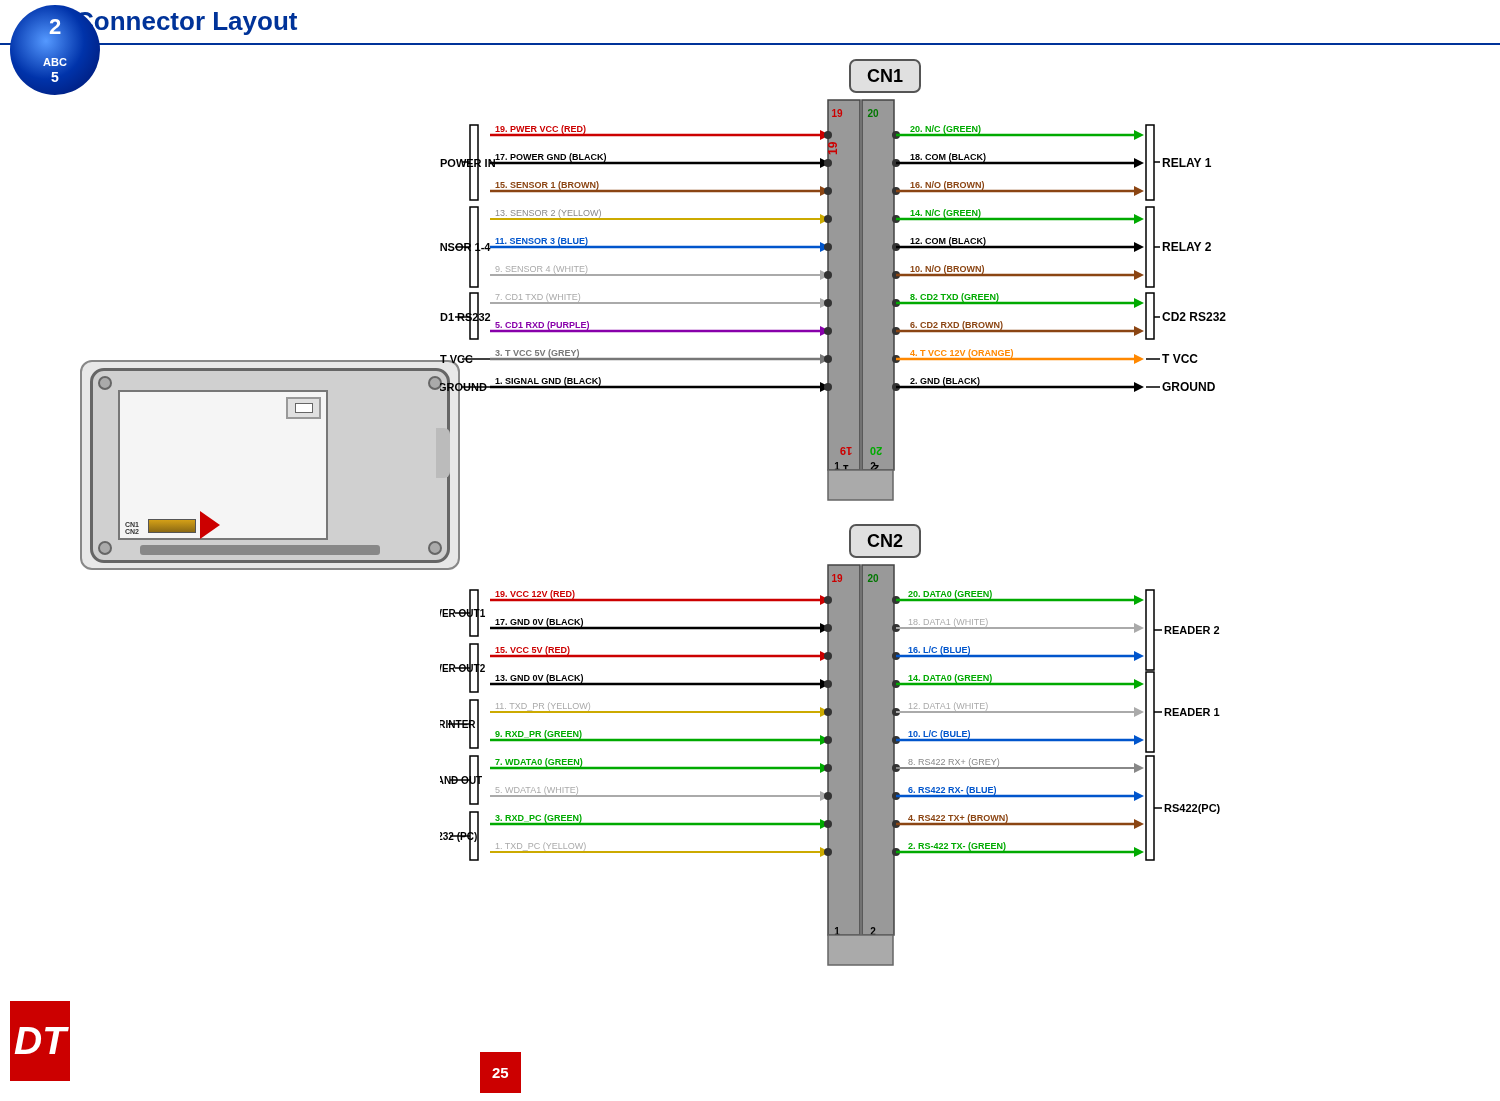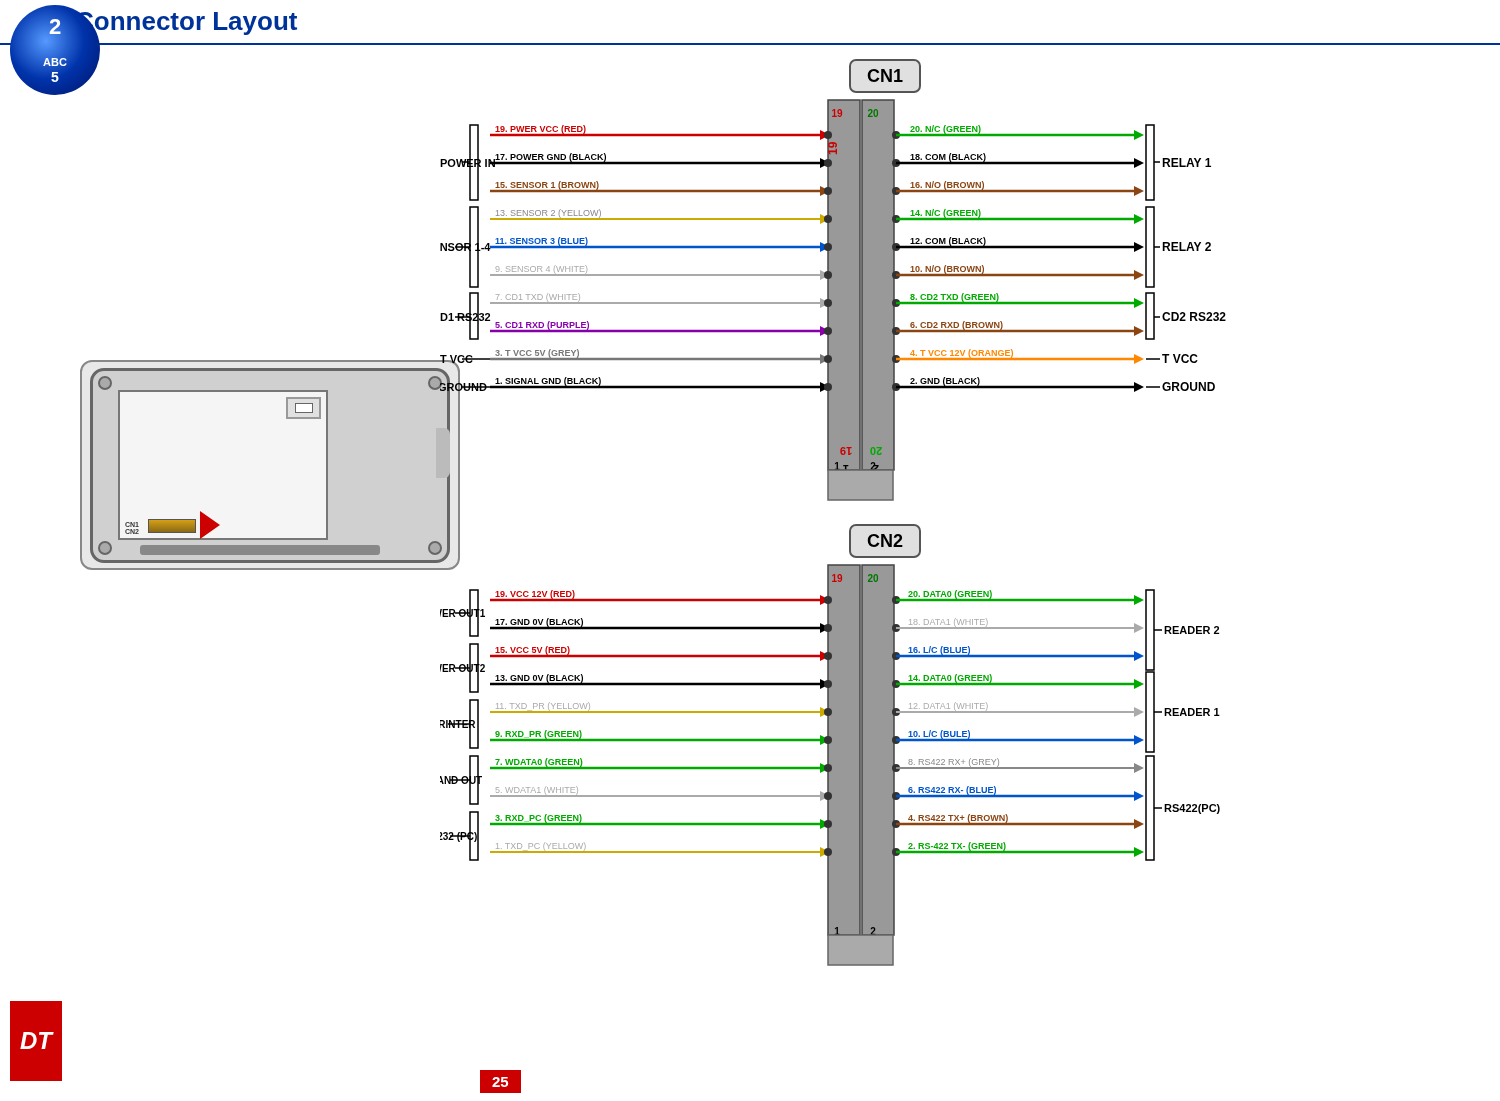--- a/index.html
+++ b/index.html
@@ -47,28 +47,28 @@
       font-weight: bold;
       text-align: center;
       line-height: 1.2;
     }
 
     
     .brand-logo {
       position: absolute;
       bottom: 20px;
       left: 10px;
-      width: 52px;
+      width: 60px;
       height: 80px;
       background: #cc0000;
       display: flex;
       align-items: center;
       justify-content: center;
       color: white;
-      font-size: 24px;
+      font-size: 39px;
       font-weight: bold;
       font-style: italic;
     }
 
     
     .device-image {
       position: absolute;
       top: 360px;
       left: 80px;
       width: 380px;
@@ -448,13 +448,13 @@
   <text x="724" y="196" font-size="11" font-weight="bold" fill="#000">READER 1</text>
 
   <rect x="706" y="236" width="8" height="104" fill="none" stroke="#000" stroke-width="1.5"></rect>
   <line x1="714" y1="288" x2="722" y2="288" stroke="#000" stroke-width="1.5"></line>
   <text x="724" y="292" font-size="11" font-weight="bold" fill="#000">RS422(PC)</text>
 
   <rect x="388" y="415" width="65" height="30" fill="#aaa" stroke="#666" stroke-width="1.5"></rect>
 
 </svg>
 
-<div class="page-number" style="position:absolute;bottom:8px;left:480px;background:#cc0000;color:white;padding:3px 12px;font-size:15px;font-weight:bold;">25</div>
+<div class="page-number" style="position:absolute;bottom:8px;left:480px;background:#cc0000;color:white;padding:12px 12px;font-size:15px;font-weight:bold;">25</div>
 
 </body></html>

